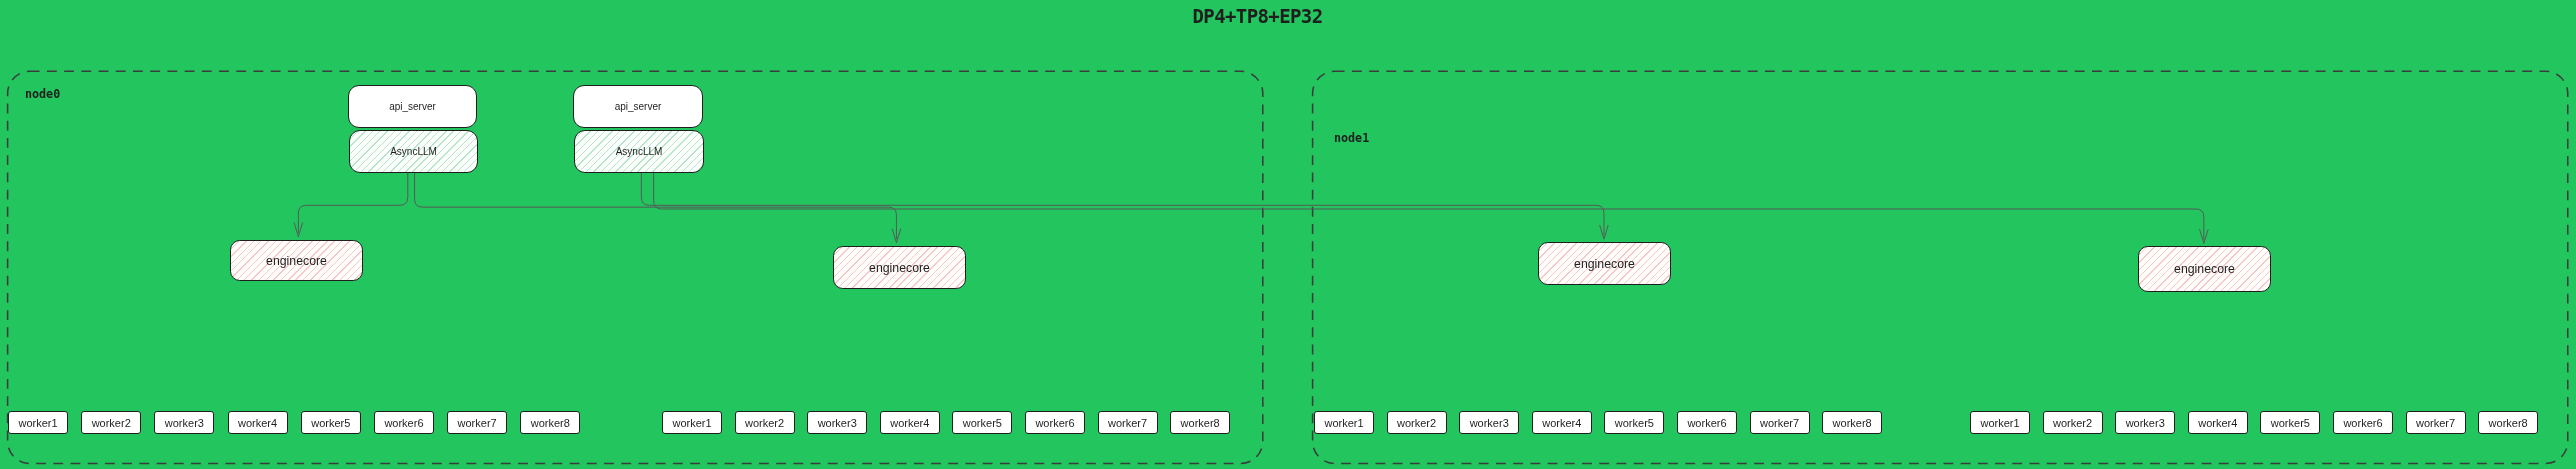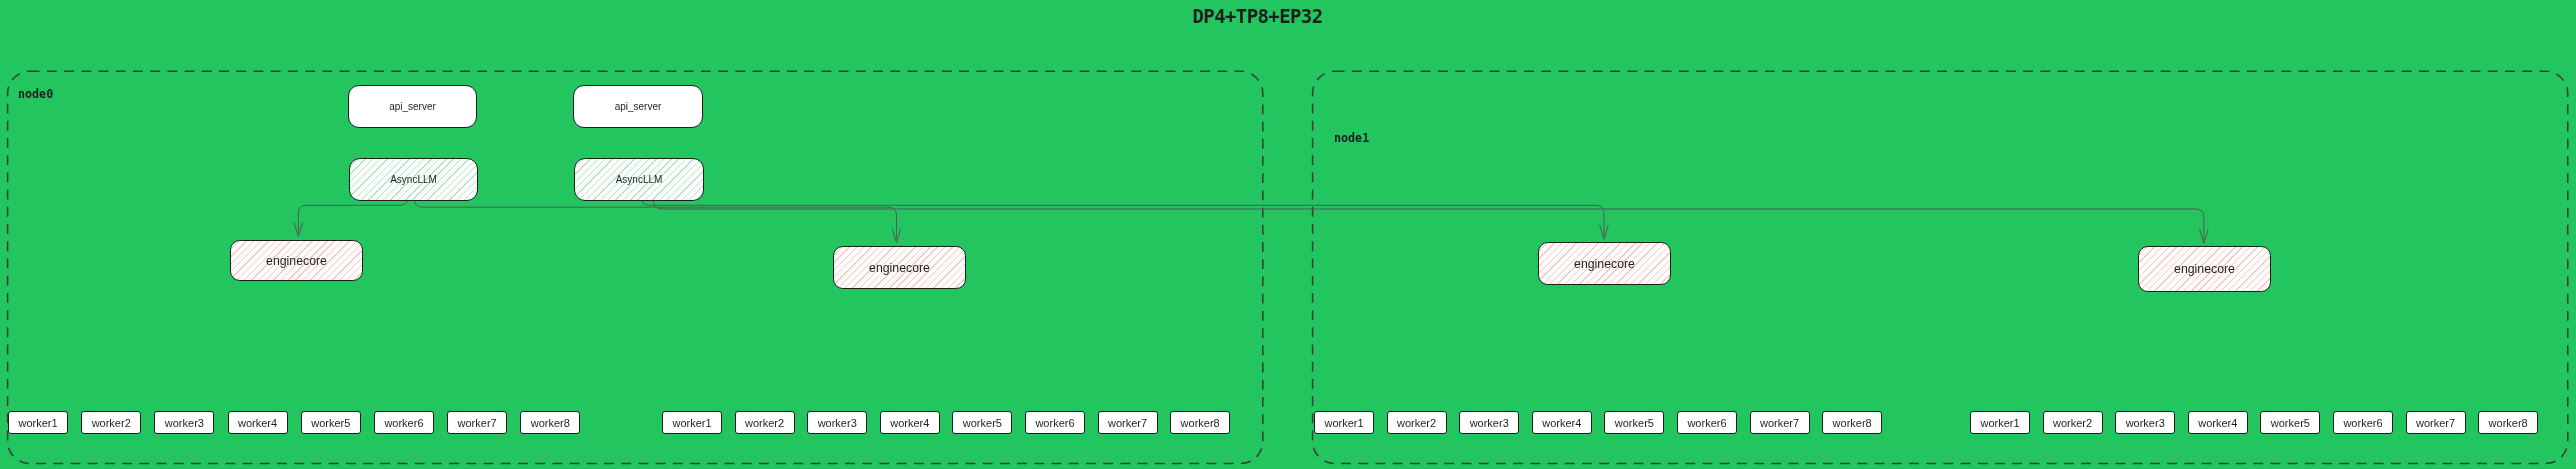--- a/index.html
+++ b/index.html
@@ -40,21 +40,20 @@
     border:1.5px solid #1e1e1e;
     z-index:1;
     white-space:nowrap;
   }
   .stack-box{border-radius:11px;font-size:10px;}
   .hatch-green{
     background-color:#fbfefc;
     background-image:repeating-linear-gradient(135deg,
       rgba(126,209,154,0.55) 0px, rgba(126,209,154,0.55) 1px,
       transparent 1px, transparent 5.2px);
-    margin-top:28px;
   }
   .engine-box{
     border-radius:9.8px;
     font-size:12.3px;
     background-color:#fffcfc;
     background-image:repeating-linear-gradient(135deg,
       rgba(232,130,122,0.42) 0px, rgba(232,130,122,0.42) 1px,
       transparent 1px, transparent 5.2px);
   }
   .worker-row{
@@ -96,21 +95,21 @@
     <path d="M673,281 L673,324 Q673,337 686,337 L1444,337 Q1457,337 1457,350 L1457,389" fill="none" stroke="#585858" stroke-width="1.6"></path>
     <path d="M1450,372 L1457,395 L1464,372" fill="none" stroke="#585858" stroke-width="1.6"></path>
 
     <path d="M1042,281 L1042,321 Q1042,334 1055,334 L2595,334 Q2608,334 2608,347 L2608,383" fill="none" stroke="#585858" stroke-width="1.6"></path>
     <path d="M2601,366 L2608,389 L2615,366" fill="none" stroke="#585858" stroke-width="1.6"></path>
 
     <path d="M1062,281 L1062,327 Q1062,340 1075,340 L3571,340 Q3584,340 3584,353 L3584,390" fill="none" stroke="#585858" stroke-width="1.6"></path>
     <path d="M3577,373 L3584,396 L3591,373" fill="none" stroke="#585858" stroke-width="1.6"></path>
   </svg>
 
-  <div class="node-label" style="left:18px;top:87px;">node0</div>
+  <div class="node-label" style="left:25px;top:87px;">node0</div>
   <div class="node-label" style="left:1334px;top:87px;margin-top:44px;">node1</div>
 
   <div class="box stack-box" style="left:348px;top:85px;width:129px;height:43px;">
     <span>api_server</span>
   </div>
   <div class="box stack-box hatch-green" style="left:349px;top:130px;width:129px;height:43px;">
     <span>AsyncLLM</span>
   </div>
 
   <div class="box stack-box" style="left:573px;top:85px;width:130px;height:43px;">

